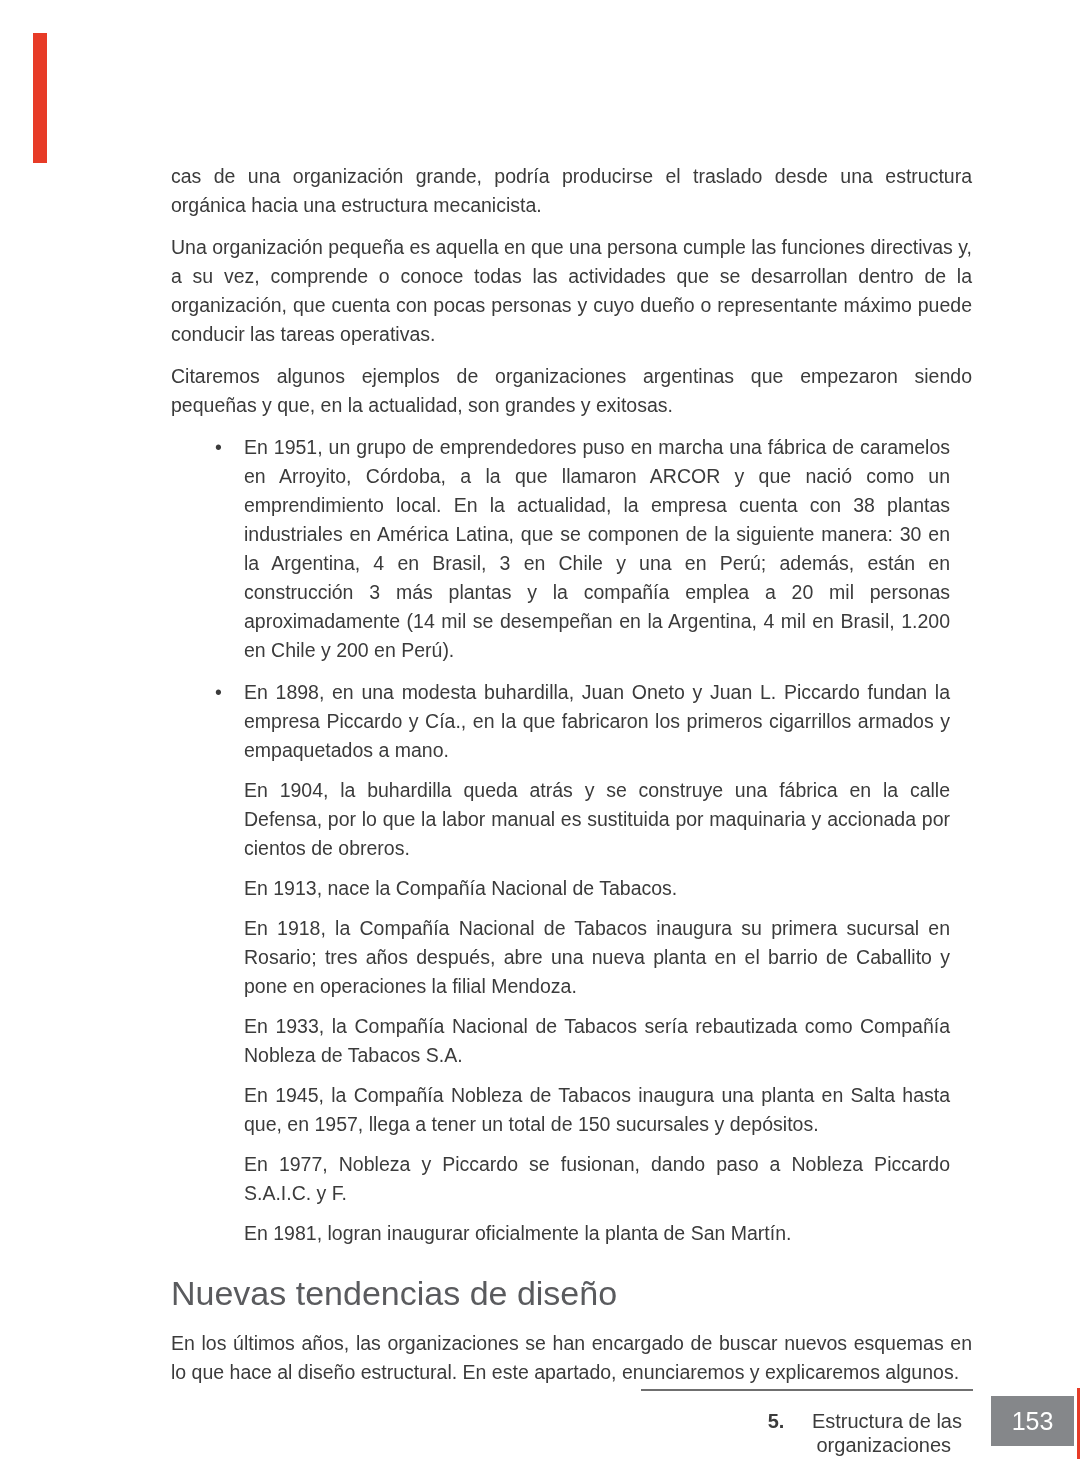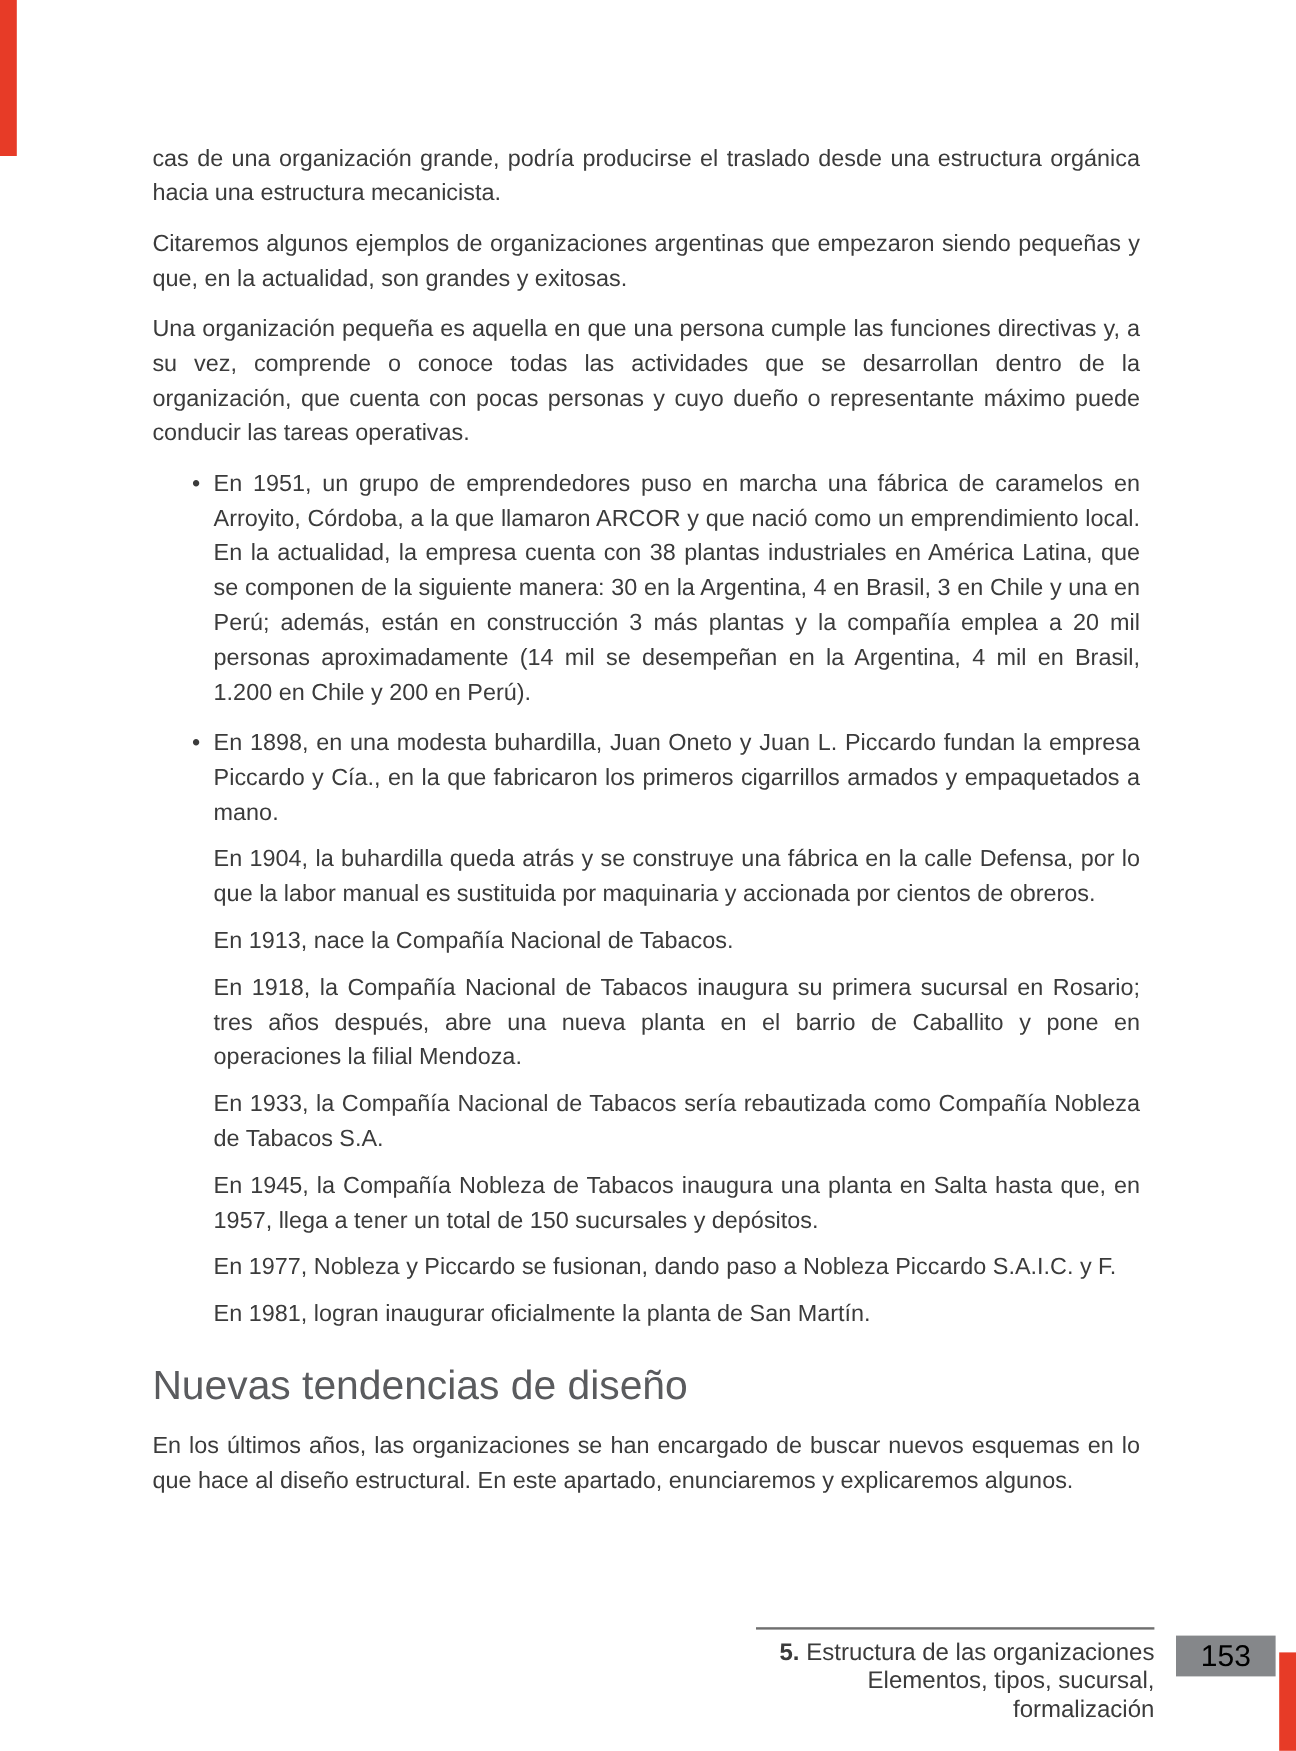--- a/index.html
+++ b/index.html
@@ -1,15 +1,15 @@
 <!DOCTYPE html>
 <html lang="es" style="--accent-red: #e73b27; --page-box-gray: #85878a; --heading-gray: #5a5b5e;"><head>
 <meta charset="utf-8">
 <style>
-  * { margin: 0; padding: 0; box-sizing: border-box; }
+  * { margin: 11px; padding: 0; box-sizing: border-box; }
   html, body { width: 1080px; height: 1459px; }
   body {
     position: relative;
     background: #ffffff;
     font-family: "Liberation Sans", sans-serif;
     color: #3b3b3b;
     overflow: hidden;
   }
   :root {
     --accent-red: #e73b27;
@@ -66,38 +66,38 @@
     font-size: 20px;
     line-height: 24px;
     color: #3b3b3b;
   }
   .footer-text b { font-weight: bold; }
   .page-number-box {
     position: absolute;
     top: 1363px;
     right: 17px;
     width: 83px;
-    height: 34px;
+    height: 50px;
     background: var(--page-box-gray);
-    color: #000000;
+    color: #ffffff;
     display: flex;
     align-items: center;
     justify-content: center;
     font-size: 25px;
   }
 </style>
 </head>
 <body>
 
 <div class="accent-bar top-left"></div>
 
 <main class="content">
   <p class="body-para">cas de una organización grande, podría producirse el traslado desde una estructura orgánica hacia una estructura mecanicista.</p>
+  <p class="body-para">Una organización pequeña es aquella en que una persona cumple las funciones directivas y, a su vez, comprende o conoce todas las actividades que se desarrollan dentro de la organización, que cuenta con pocas personas y cuyo dueño o representante máximo puede conducir las tareas operativas.</p>
   <p class="body-para">Citaremos algunos ejemplos de organizaciones argentinas que empezaron siendo pequeñas y que, en la actualidad, son grandes y exitosas.</p>
-  <p class="body-para">Una organización pequeña es aquella en que una persona cumple las funciones directivas y, a su vez, comprende o conoce todas las actividades que se desarrollan dentro de la organización, que cuenta con pocas personas y cuyo dueño o representante máximo puede conducir las tareas operativas.</p>
 
   <ul class="bullet-list">
     <li class="bullet-item">
       <p class="body-para">En 1951, un grupo de emprendedores puso en marcha una fábrica de caramelos en Arroyito, Córdoba, a la que llamaron ARCOR y que nació como un emprendimiento local. En la actualidad, la empresa cuenta con 38 plantas industriales en América Latina, que se componen de la siguiente manera: 30 en la Argentina, 4 en Brasil, 3 en Chile y una en Perú; además, están en construcción 3 más plantas y la compañía emplea a 20 mil personas aproximadamente (14 mil se desempeñan en la Argentina, 4 mil en Brasil, 1.200 en Chile y 200 en Perú).</p>
     </li>
     <li class="bullet-item">
       <p class="body-para">En 1898, en una modesta buhardilla, Juan Oneto y Juan L. Piccardo fundan la empresa Piccardo y Cía., en la que fabricaron los primeros cigarrillos armados y empaquetados a mano.</p>
       <p class="body-para">En 1904, la buhardilla queda atrás y se construye una fábrica en la calle Defensa, por lo que la labor manual es sustituida por maquinaria y accionada por cientos de obreros.</p>
       <p class="body-para">En 1913, nace la Compañía Nacional de Tabacos.</p>
       <p class="body-para">En 1918, la Compañía Nacional de Tabacos inaugura su primera sucursal en Rosario; tres años después, abre una nueva planta en el barrio de Caballito y pone en operaciones la filial Mendoza.</p>

